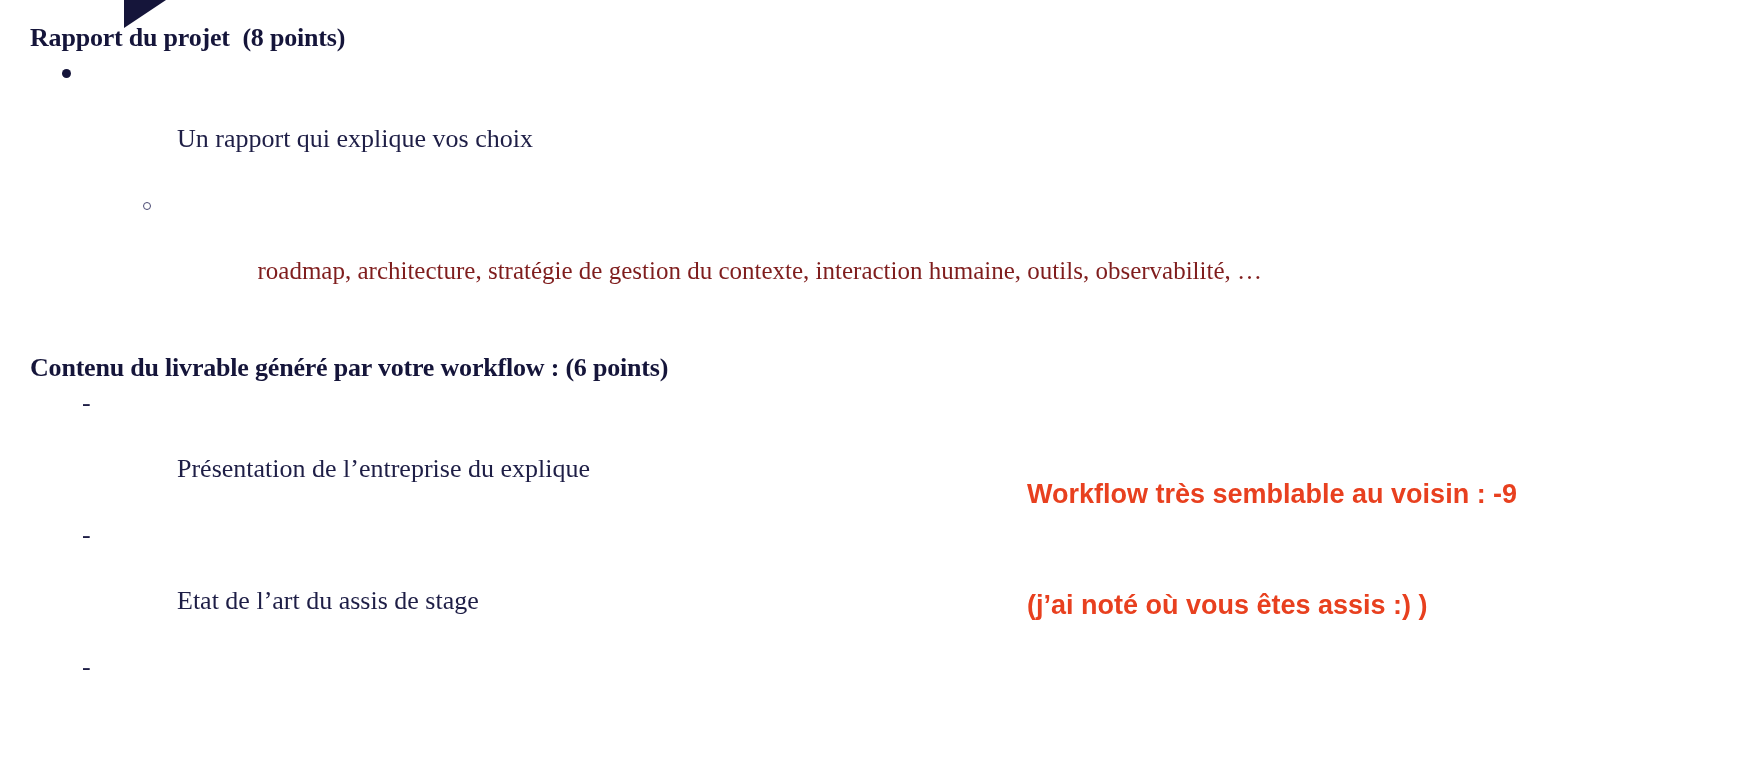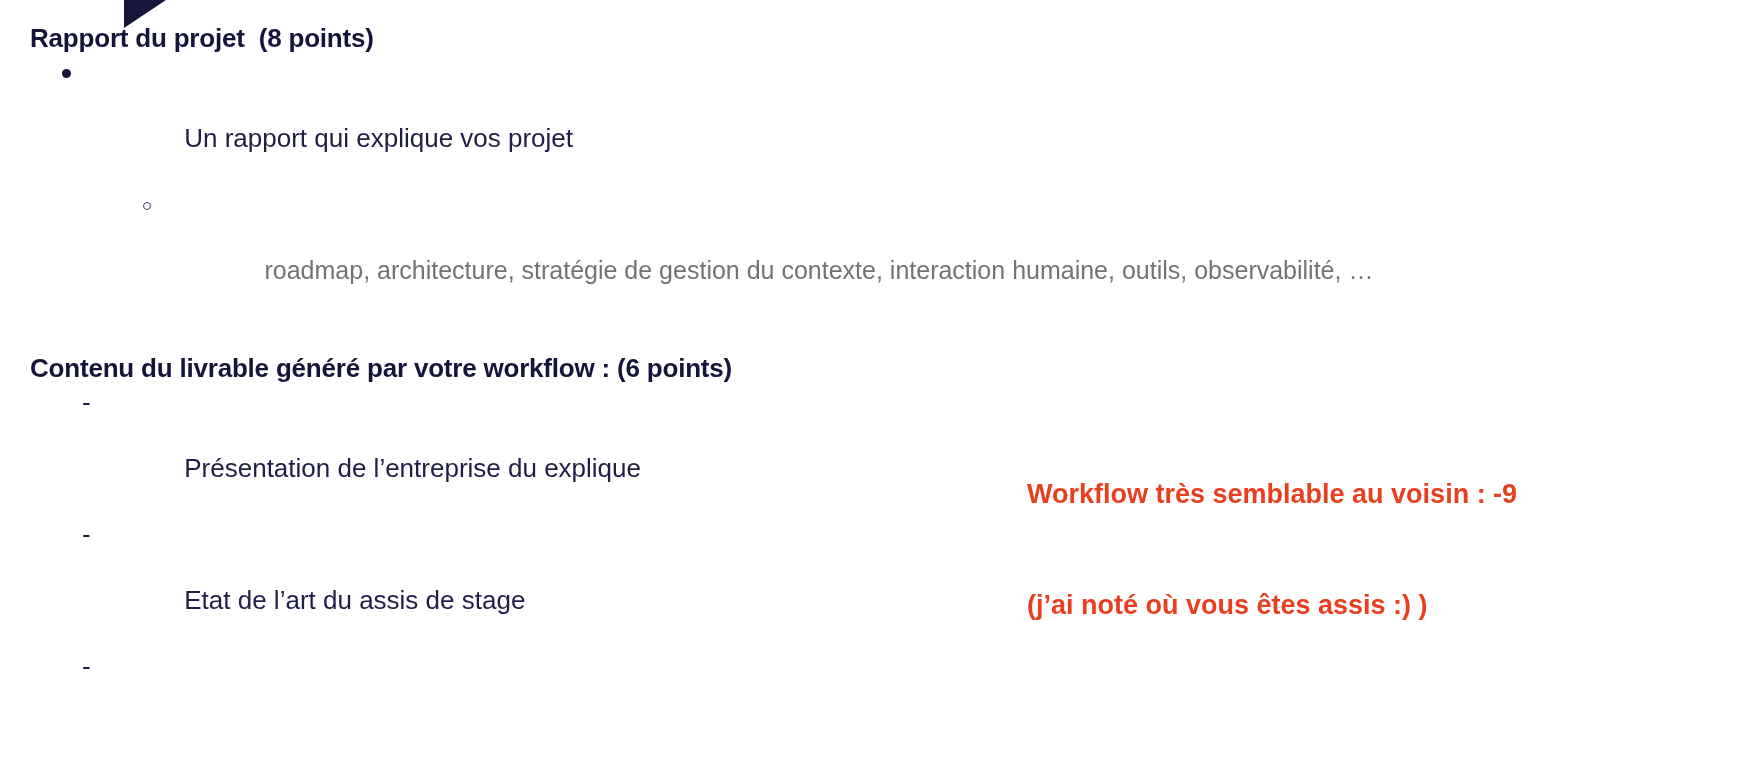--- a/index.html
+++ b/index.html
@@ -35,20 +35,21 @@
 
   .content-col {
     position: absolute;
     left: 30px;
     top: 20px;
     width: 1000px;
   }
 
   .section {
     margin-bottom: 0;
+    font-family: Liberation Serif, serif;
   }
   .section + .section {
     margin-top: 30px;
   }
 
   .heading {
     font-weight: bold;
     font-size: 26px;
     line-height: 36px;
     letter-spacing: -0.2px;
@@ -78,21 +79,21 @@
     height: 9px;
     border-radius: 50%;
     background: #15153a;
   }
 
   li.bullet-l2 {
     position: relative;
     font-size: 25px;
     line-height: 33px;
     padding-left: 165px;
-    color: #737373;
+    color: #7f1d1d;
     white-space: pre;
   }
   li.bullet-l2 .marker-ring {
     position: absolute;
     left: 113px;
     top: 14px;
     width: 8px;
     height: 8px;
     border-radius: 50%;
     border: 1.6px solid #4a4a73;
@@ -135,21 +136,21 @@
 
   <div class="corner-triangle"></div>
 
   <div class="content-col">
 
     <div class="section">
       <div class="heading">Rapport du projet  (8 points)</div>
       <ul class="bullets">
         <li class="bullet-l1">
           <span class="marker-dot"></span>
-          <span>Un rapport qui explique vos projet</span>
+          <span>Un rapport qui explique vos choix</span>
         </li>
         <li class="bullet-l2">
           <span class="marker-ring"></span>
           <span>roadmap, architecture, stratégie de gestion du contexte, interaction humaine, outils, observabilité, …</span>
         </li>
       </ul>
     </div>
 
     <div class="section">
       <div class="heading">Contenu du livrable généré par votre workflow : (6 points)</div>

